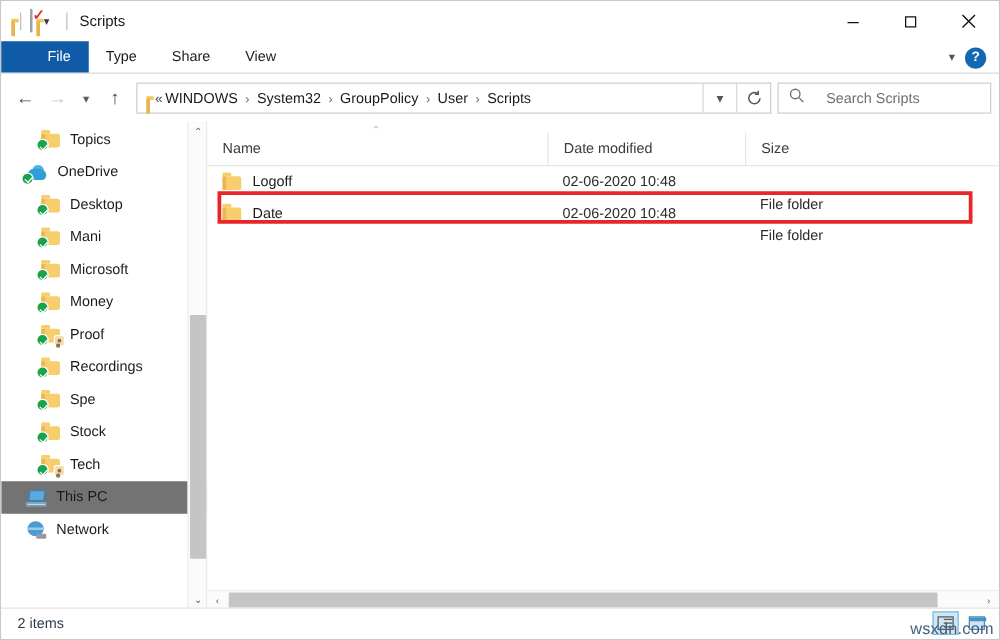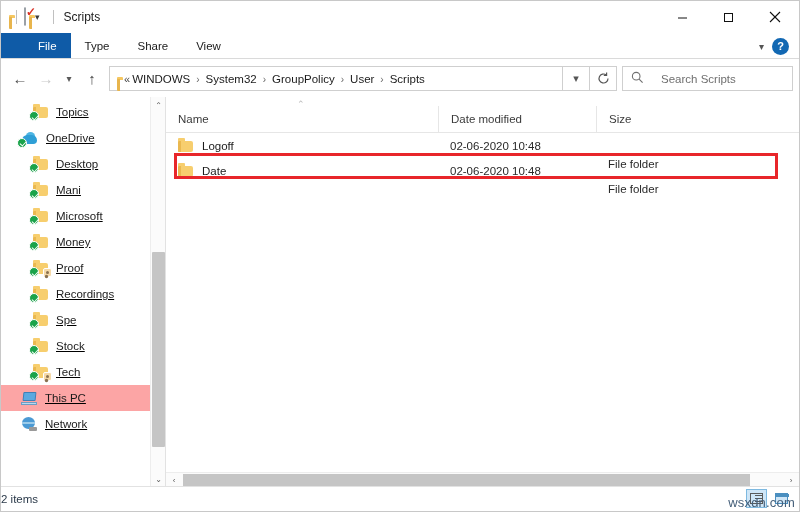--- a/index.html
+++ b/index.html
@@ -167,28 +167,28 @@
   }
 
   
   .sidebar {
     position: relative;
     width: 165px; height: 100%;
     background: #ffffff;
     border-right: 1px solid #e2e2e2;
     overflow: hidden;
   }
-  .tree { padding-top: 2px; text-decoration: underline; }
+  .tree { padding-top: 2px; }
   .tree-item {
     display: flex; align-items: center;
     height: 26px; font-size: 11.5px; color: #1b1b1b;
     padding-left: 20px;
   }
   .tree-item.indent { padding-left: 32px; }
-  .tree-item.selected { background: #fca5a5; }
+  .tree-item.selected { background: #737373; }
   .tree-label { margin-left: 8px; }
 
   .sb-folder {
     width: 15px; height: 12px; position: relative; flex: 0 0 15px;
   }
   .sb-folder .f-body {
     position: absolute; left: 0; top: 1px;
     width: 15px; height: 11px;
     background: #f7ce6e; border-radius: 1px 2px 2px 1px;
   }
@@ -377,21 +377,21 @@
 
   
   .statusbar {
     position: absolute; bottom: 0; left: 0;
     width: 100%; height: 25px;
     background: #ffffff;
     border-top: 1px solid #e2e2e2;
     display: flex; align-items: center;
   }
   .status-text {
-    font-size: 11.5px; color: #2b3a4a; 
+    font-size: 11.5px; color: #2b3a4a; padding-left: 13px;
   }
   .viewbtns {
     position: absolute; right: 7px; top: 2px;
     display: flex; gap: 4px;
   }
   .vb {
     width: 21px; height: 19px;
     display: flex; align-items: center; justify-content: center;
   }
   .vb.active { background: #cfe6f7; border: 1px solid #7eb9e0; }

